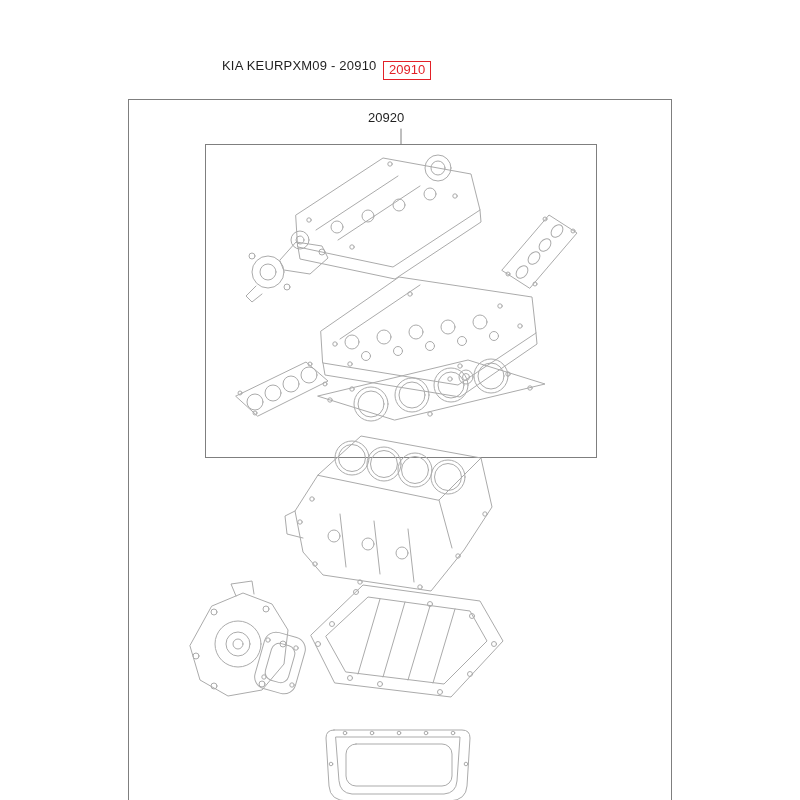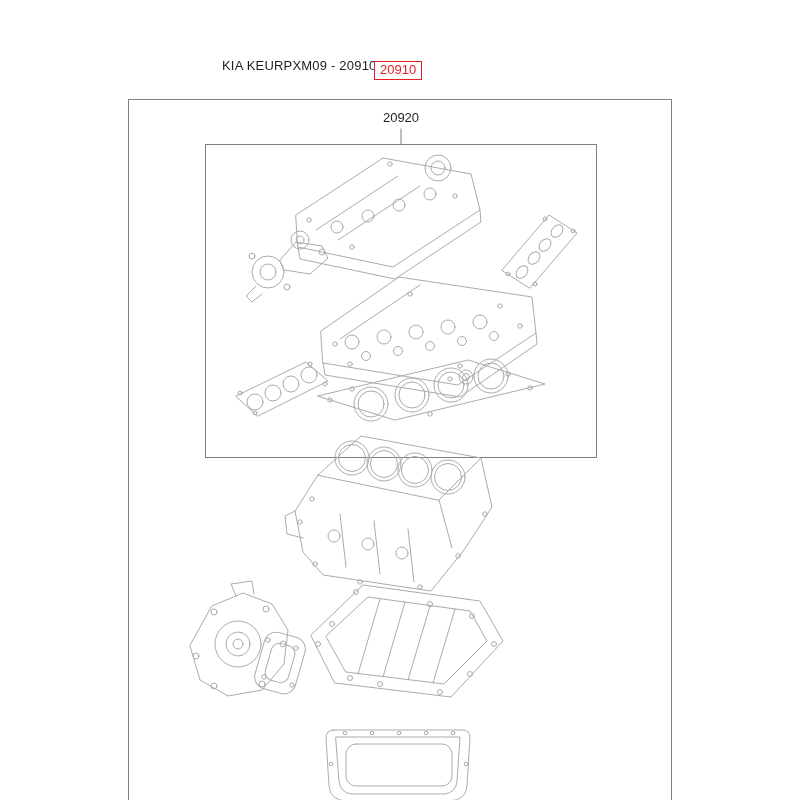--- a/index.html
+++ b/index.html
@@ -10,35 +10,35 @@
     font-family: "Liberation Sans", sans-serif;
   }
   .page { position: relative; width: 800px; height: 800px; background: #fff; overflow: hidden; margin-top: 44px; }
 
   .catalog-label {
     position: absolute; left: 222px; top: 14px;
     font-size: 13px; color: var(--text, #1f1f1f); letter-spacing: .2px;
     white-space: nowrap;
   }
   .part-badge {
-    position: absolute; left: 374px; top: 17px;
+    position: absolute; left: 383px; top: 17px;
     font-size: 13px; line-height: 14px;
     color: var(--highlight, #e22128);
     border: 1px solid var(--highlight, #e22128);
     padding: 1px 5px 2px;
     background: #fff;
     cursor: pointer;
   }
   .outer-frame {
     position: absolute; left: 128px; top: 55px; width: 544px; height: 734px;
     border: 1px solid var(--frame, #7f7f7f);
   }
   .subgroup-label {
     position: absolute; left: 368px; top: 66px; width: 66px;
-    text-align: center; font-size: 13px; color: var(--text, #1f1f1f);
+    text-align: left; font-size: 13px; color: var(--text, #1f1f1f);
     cursor: pointer;
   }
   .inner-frame {
     position: absolute; left: 205px; top: 100px; width: 392px; height: 314px;
     border: 1px solid var(--frame, #7f7f7f);
   }
   svg.art {
     position: absolute; left: 0; top: 0; width: 800px; height: 800px;
     pointer-events: none;
   }

